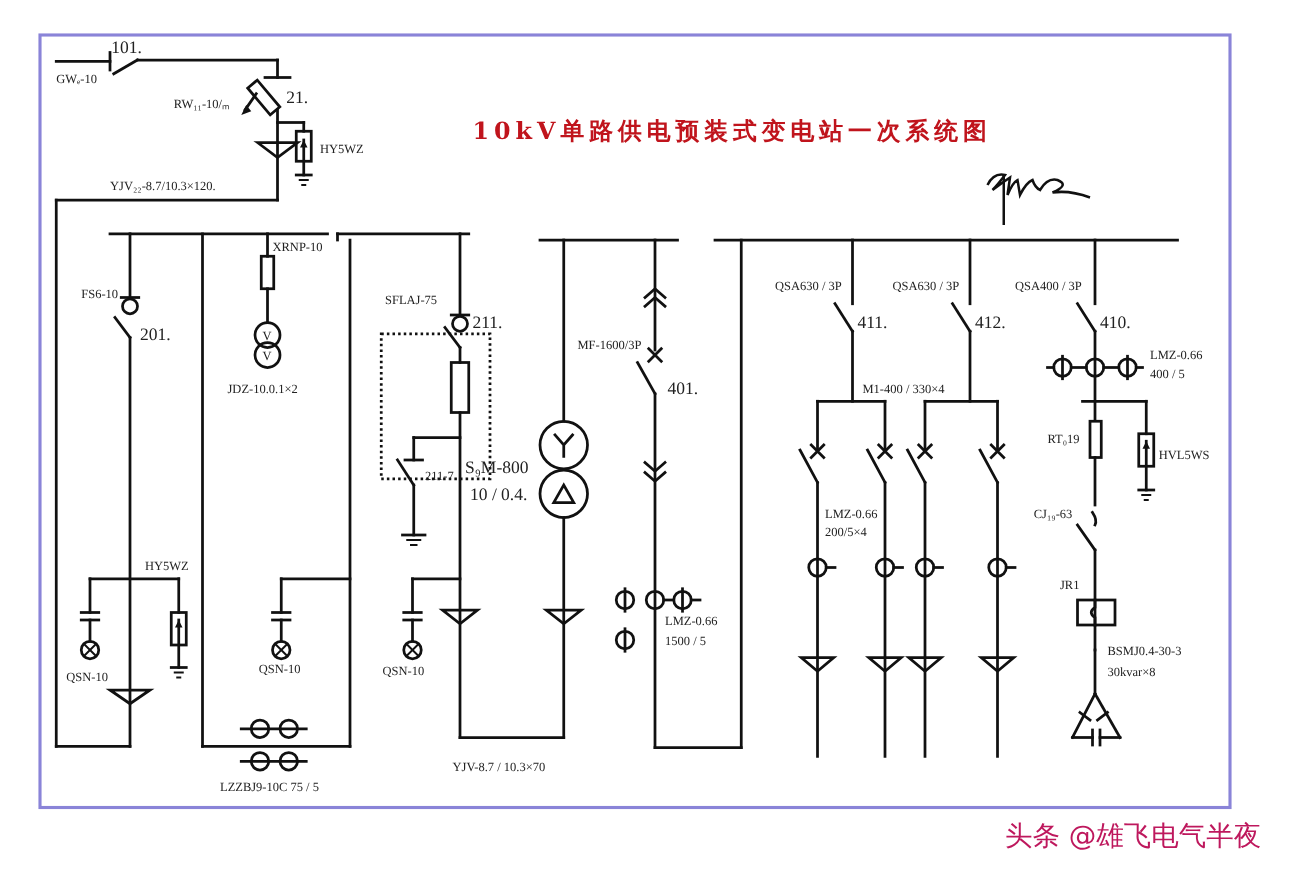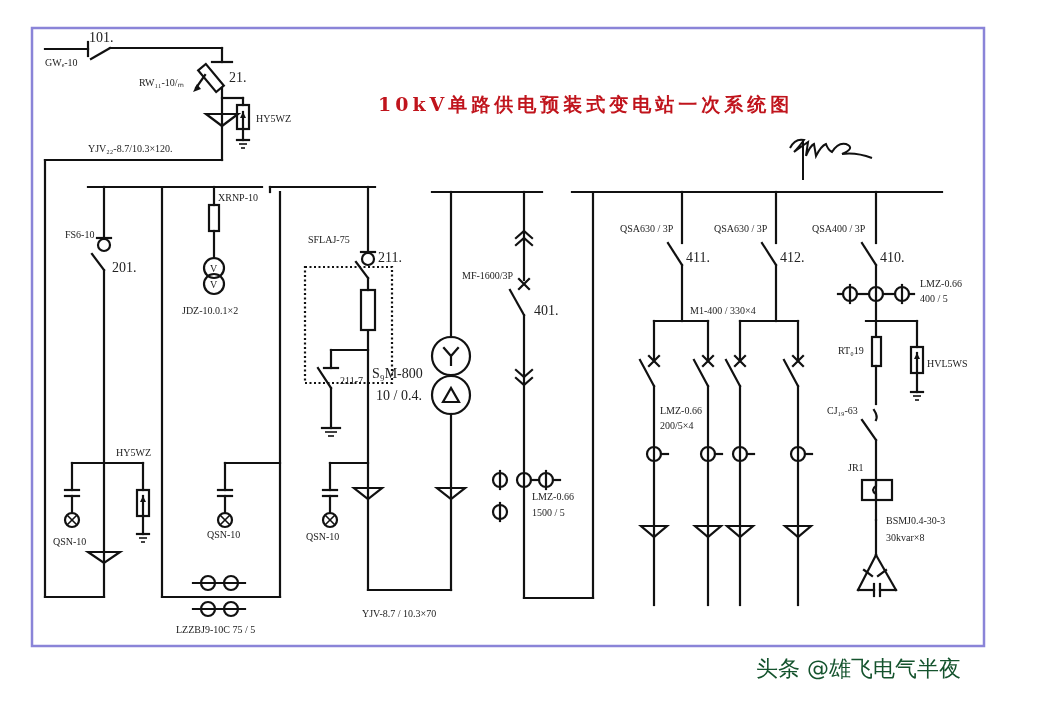--- a/index.html
+++ b/index.html
@@ -4,21 +4,21 @@
 <style>
   html, body { margin:0; padding:0; background:#ffffff; }
   body { width:1047px; height:704px; position:relative; overflow:hidden; font-family:"Liberation Serif", serif; }
   #diagram { position:absolute; left:0; top:0; }
   .ln { stroke:#111; stroke-width:2.2; fill:none; stroke-linecap:square; }
   .thin { stroke:#111; stroke-width:1.6; fill:none; }
   .dot { stroke:#111; stroke-width:2.2; fill:none; stroke-dasharray:2 2.5; }
   .lbl { font-family:"Liberation Serif", serif; font-size:10px; fill:#222; }
   .lbl-big { font-family:"Liberation Serif", serif; font-size:14px; fill:#222; }
   .title { font-family:"DejaVu Serif", serif; font-size:19px; font-weight:bold; fill:#c0141c; letter-spacing:4px; }
-  .watermark { position:absolute; left:756px; top:654px; font-family:"DejaVu Sans", sans-serif; font-size:22px; color:#14532d; }
+  .watermark { position:absolute; left:804px; top:654px; font-family:"DejaVu Sans", sans-serif; font-size:22px; color:#be185d; }
 </style>
 </head>
 <body>
 
 <svg id="diagram" width="1047" height="704" viewBox="0 0 1047 704" xmlns="http://www.w3.org/2000/svg">
 
   <rect x="32" y="28" width="952" height="618" fill="#ffffff" stroke="#8a84d8" stroke-width="2.5"></rect>
 
   <text class="title" x="378" y="111">10kV单路供电预装式变电站一次系统图</text>
 

